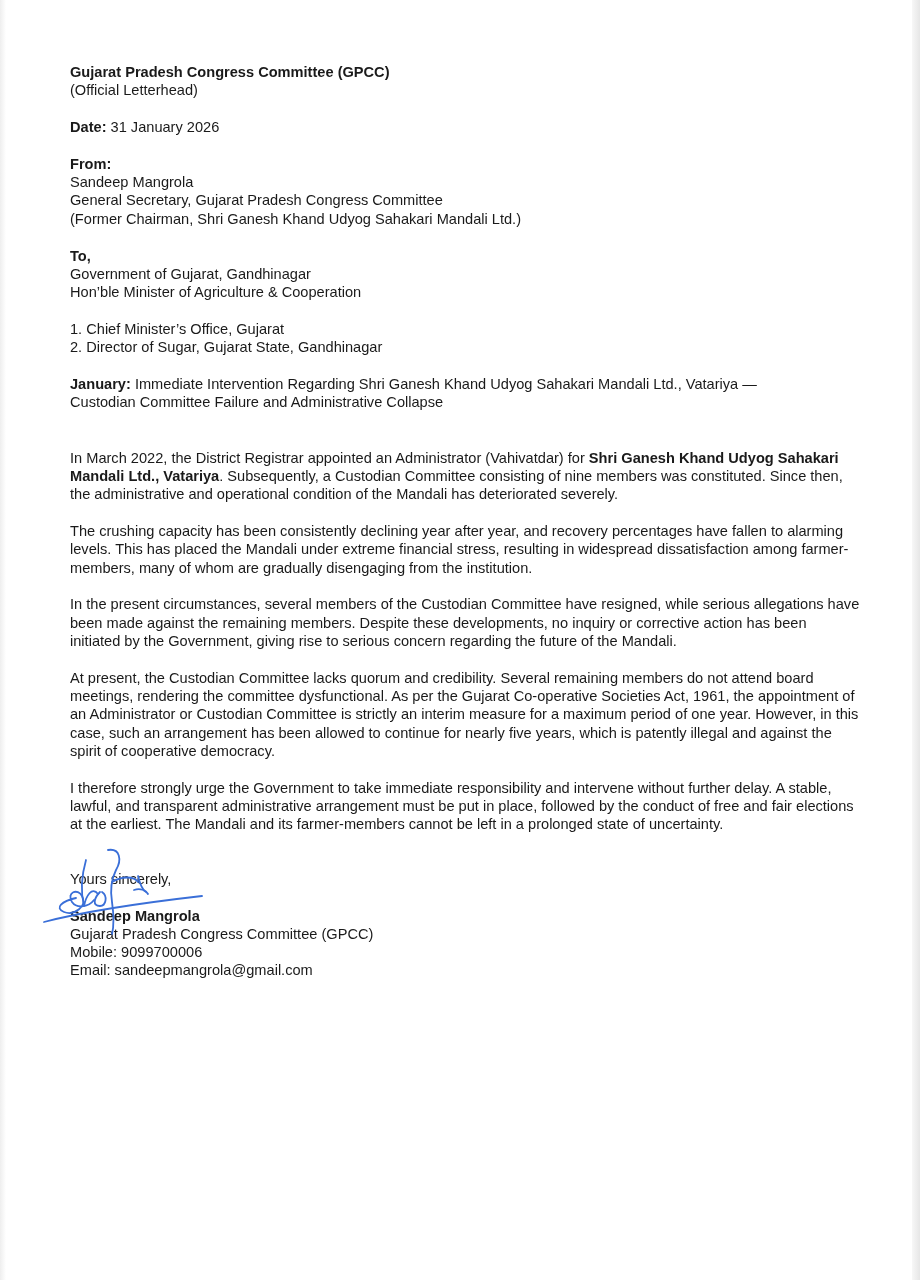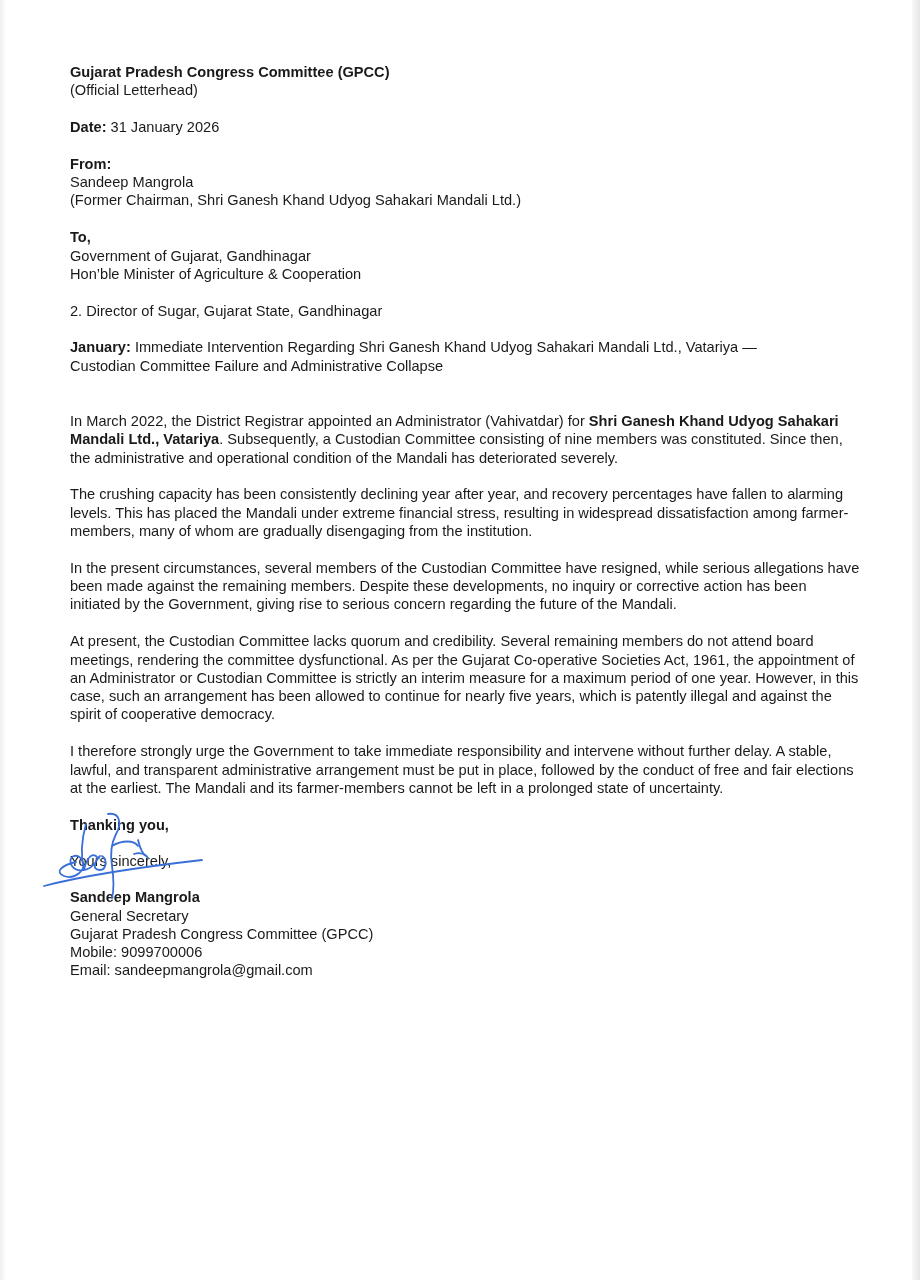--- a/index.html
+++ b/index.html
@@ -65,34 +65,36 @@
   <p>
     <span class="b">Date:</span>
     <span>31 January 2026</span>
   </p>
 
   <div class="gap-m"></div>
 
   <div class="block">
     <p class="b">From:</p>
     <p>Sandeep Mangrola</p>
+    <p>General Secretary, Gujarat Pradesh Congress Committee</p>
     <p>(Former Chairman, Shri Ganesh Khand Udyog Sahakari Mandali Ltd.)</p>
   </div>
 
   <div class="gap-m"></div>
 
   <div class="block">
     <p class="b">To,</p>
     <p>Government of Gujarat, Gandhinagar</p>
     <p>Hon’ble Minister of Agriculture &amp; Cooperation</p>
   </div>
 
   <div class="gap-m"></div>
 
   <div class="block">
+    <p>1. Chief Minister’s Office, Gujarat</p>
     <p>2. Director of Sugar, Gujarat State, Gandhinagar</p>
   </div>
 
   <div class="gap-m"></div>
 
   <p style="width:730px;">
     <span class="b">January:</span>
     <span>Immediate Intervention Regarding Shri Ganesh Khand Udyog Sahakari Mandali Ltd., Vatariya — Custodian Committee Failure and Administrative Collapse</span>
   </p>
 
@@ -105,26 +107,24 @@
 
   <p class="para">The crushing capacity has been consistently declining year after year, and recovery percentages have fallen to alarming levels. This has placed the Mandali under extreme financial stress, resulting in widespread dissatisfaction among farmer-members, many of whom are gradually disengaging from the institution.</p>
 
   <p class="para">In the present circumstances, several members of the Custodian Committee have resigned, while serious allegations have been made against the remaining members. Despite these developments, no inquiry or corrective action has been initiated by the Government, giving rise to serious concern regarding the future of the Mandali.</p>
 
   <p class="para">At present, the Custodian Committee lacks quorum and credibility. Several remaining members do not attend board meetings, rendering the committee dysfunctional. As per the Gujarat Co-operative Societies Act, 1961, the appointment of an Administrator or Custodian Committee is strictly an interim measure for a maximum period of one year. However, in this case, such an arrangement has been allowed to continue for nearly five years, which is patently illegal and against the spirit of cooperative democracy.</p>
 
   <p class="para">I therefore strongly urge the Government to take immediate responsibility and intervene without further delay. A stable, lawful, and transparent administrative arrangement must be put in place, followed by the conduct of free and fair elections at the earliest. The Mandali and its farmer-members cannot be left in a prolonged state of uncertainty.</p>
 
   <div class="closing">
-    <p class="b">Thanking you,</p>
     <div class="gap-s"></div>
     <p>Yours sincerely,</p>
     <div class="gap-s"></div>
     <p class="b">Sandeep Mangrola</p>
-    <p>General Secretary</p>
     <p>Gujarat Pradesh Congress Committee (GPCC)</p>
     <p>Mobile: 9099700006</p>
     <p>Email: sandeepmangrola@gmail.com</p>
 
     <svg class="signature" viewBox="0 0 190 90" fill="none" stroke-linecap="round" stroke-linejoin="round">
       <g id="sig-strokes" stroke-width="1.8" stroke="#3a6fd8">
         <path d="M34,52 C20,55 12,62 22,66 C32,70 46,60 40,50 C36,42 24,46 30,56 C34,62 46,62 52,54"></path>
         <path d="M44,14 C40,28 38,44 42,60 C44,50 50,40 56,48"></path>
         <path d="M58,46 C52,52 50,60 58,60 C64,60 66,50 60,46"></path>
         <path d="M66,4 C78,2 80,14 74,24 C70,32 68,44 70,56 C72,70 72,80 70,88"></path>

